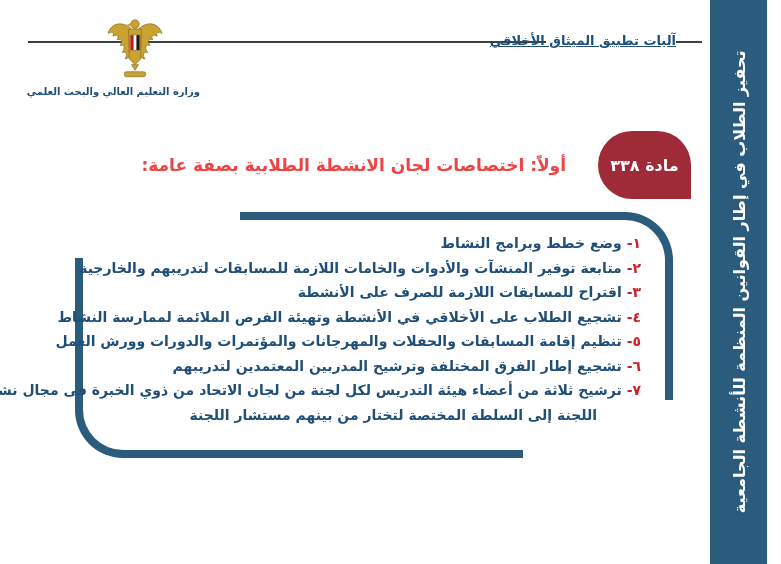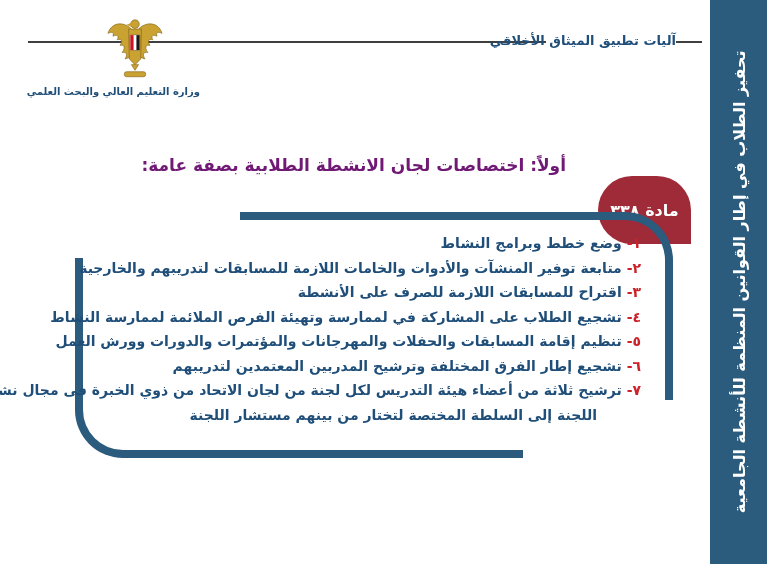--- a/index.html
+++ b/index.html
@@ -20,42 +20,41 @@
     white-space:nowrap; direction:rtl;
     color:#ffffff; font-weight:bold; font-size:16px; letter-spacing:0.5px;
   }
 
   
   .rule-main { position:absolute; top:41px; left:28px; width:518px; height:2px; background:#3f3f3f; }
   .rule-right { position:absolute; top:41px; left:676px; width:26px; height:2px; background:#3f3f3f; }
   .charter {
     position:absolute; top:33px; left:546px; width:130px;
     text-align:center; direction:rtl;
-    color:#1F4E79; font-weight:bold; font-size:13px; white-space:nowrap;
+    color:#1F4E79; font-weight:bold; font-size:13px; white-space:nowrap;text-decoration:underline;
   }
   .logo { position:absolute; left:103px; top:14px; width:64px; height:70px; }
   .ministry {
     position:absolute; left:70px; top:86px; width:130px;
     text-align:center; direction:rtl;
     color:#1F4E79; font-weight:bold; font-size:10px; white-space:nowrap;
   }
 
   
   .badge {
     position:absolute; left:598px; top:131px; width:93px; height:68px;
     background:#9F2A38; border-radius:42px 42px 0 42px;
     display:flex; align-items:center; justify-content:center;
     color:#ffffff; font-weight:bold; font-size:16px; direction:rtl;
-    margin-top:45px;
   }
 
   
   .title {
     position:absolute; top:155px; right:215px;
-    color:#701a75; font-weight:bold; font-size:17px;
+    color:#ef4444; font-weight:bold; font-size:17px;
     direction:rtl; white-space:nowrap;
   }
 
   
   .bracket-top {
     position:absolute; left:240px; top:212px; width:433px; height:188px;
     border-top:8px solid #2B5B7D; border-right:8px solid #2B5B7D;
     border-top-right-radius:48px;
   }
   .bracket-bottom {
@@ -126,21 +125,21 @@
     <div class="item">
       <span class="num">٢-</span>
       <span class="txt">متابعة توفير المنشآت والأدوات والخامات اللازمة للمسابقات لتدريبهم والخارجية</span>
     </div>
     <div class="item">
       <span class="num">٣-</span>
       <span class="txt">اقتراح للمسابقات اللازمة للصرف على الأنشطة</span>
     </div>
     <div class="item">
       <span class="num">٤-</span>
-      <span class="txt">تشجيع الطلاب على المشاركة في لممارسة وتهيئة الفرص الملائمة لممارسة النشاط</span>
+      <span class="txt">تشجيع الطلاب على الأخلاقي في الأنشطة وتهيئة الفرص الملائمة لممارسة النشاط</span>
     </div>
     <div class="item">
       <span class="num">٥-</span>
       <span class="txt">تنظيم إقامة المسابقات والحفلات والمهرجانات والمؤتمرات والدورات وورش العمل</span>
     </div>
     <div class="item">
       <span class="num">٦-</span>
       <span class="txt">تشجيع إطار الفرق المختلفة وترشيح المدربين المعتمدين لتدريبهم</span>
     </div>
     <div class="item">

